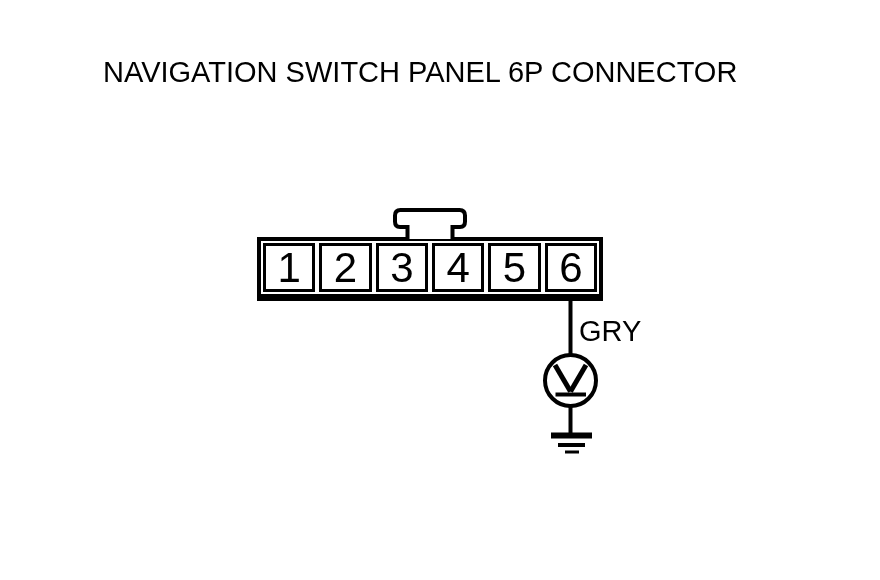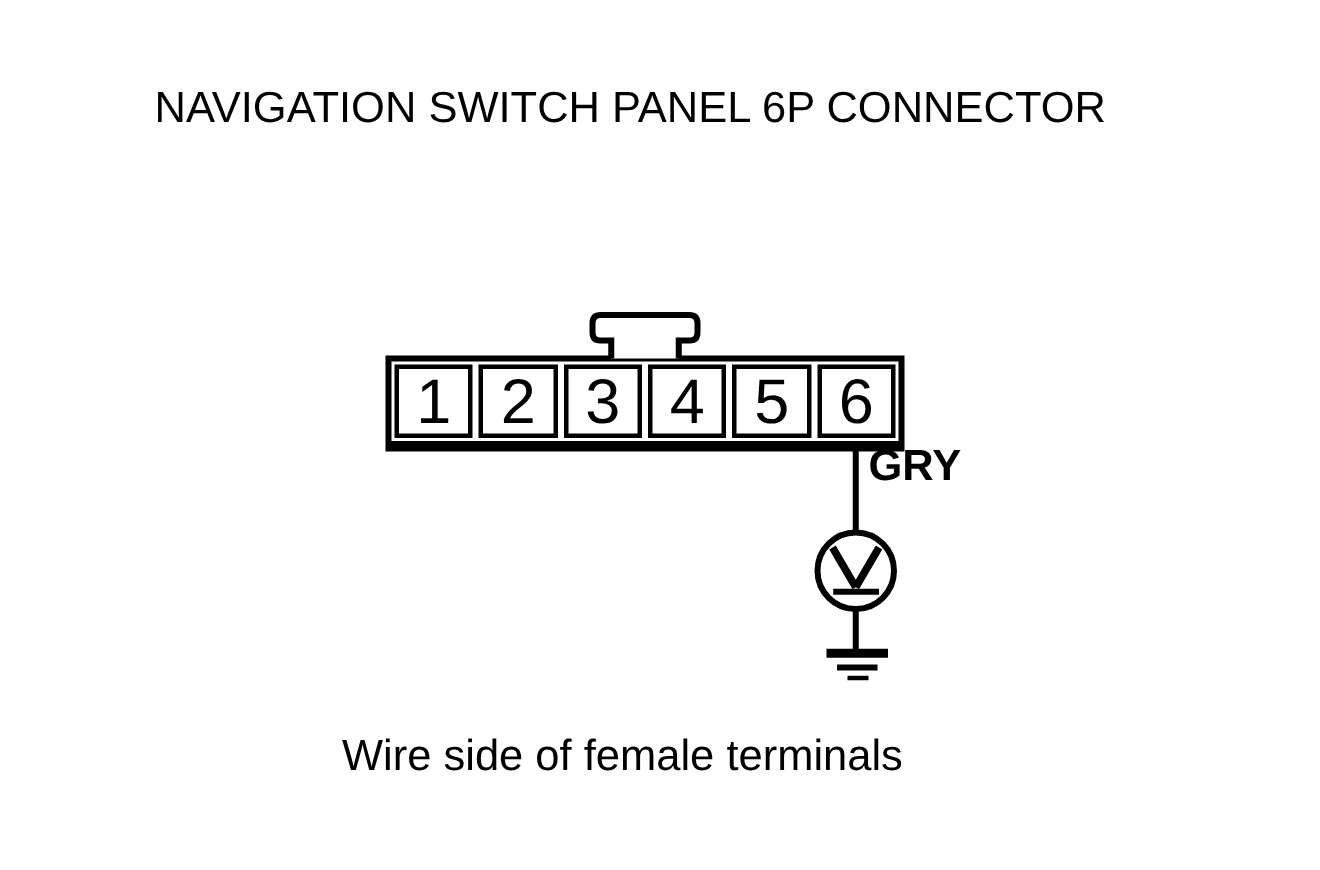--- a/index.html
+++ b/index.html
@@ -47,26 +47,25 @@
     align-items: center;
     justify-content: center;
     font-size: 42px;
     line-height: 1;
     background: #ffffff;
     color: #000000;
   }
   .wire-label {
     position: absolute;
     left: 579px;
-    top: 296px;
+    top: 316px;
     font-size: 29px;
     line-height: 30px;
     white-space: nowrap;
     color: #000000;
-    font-weight: bold;
   }
   .caption {
     position: absolute;
     left: 228px;
     top: 487px;
     font-size: 29px;
     line-height: 34px;
     white-space: nowrap;
     color: #000000;
   }
@@ -112,15 +111,14 @@
 
     <line x1="570.5" y1="404" x2="570.5" y2="435" stroke="#000000" stroke-width="4"></line>
 
     <g>
       <line x1="551" y1="435.5" x2="592" y2="435.5" stroke="#000000" stroke-width="6"></line>
       <line x1="558" y1="445" x2="585" y2="445" stroke="#000000" stroke-width="4"></line>
       <line x1="565" y1="452" x2="579" y2="452" stroke="#000000" stroke-width="3"></line>
     </g>
   </svg>
 
-  <div class="caption">Wire side of female terminals</div>
 
 </div>
 
 </body></html>

